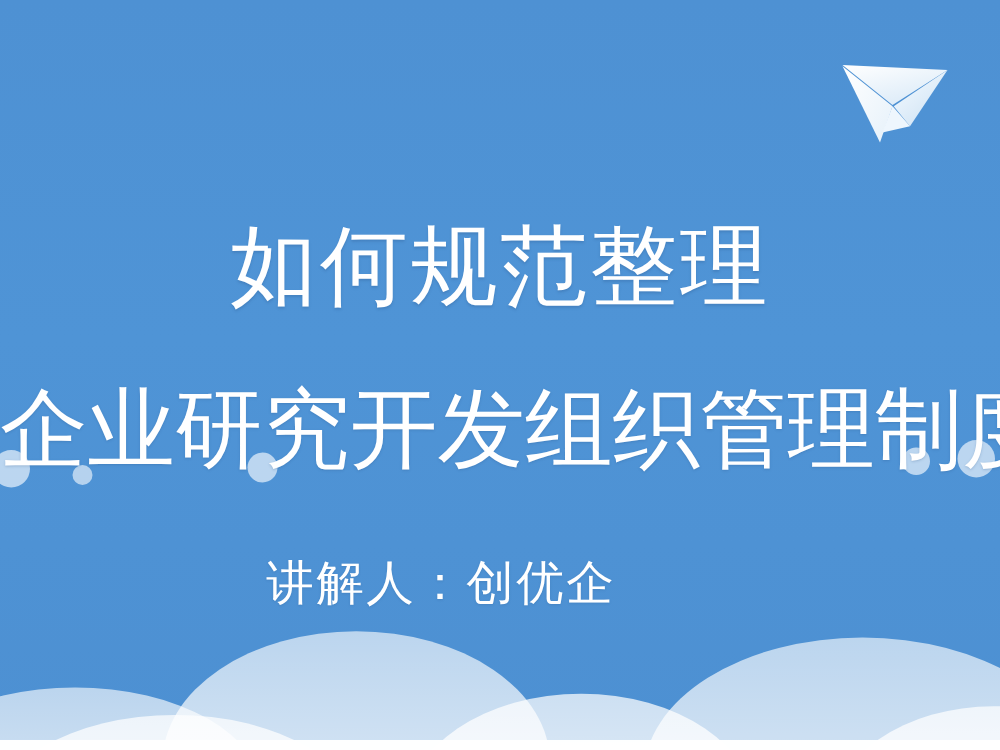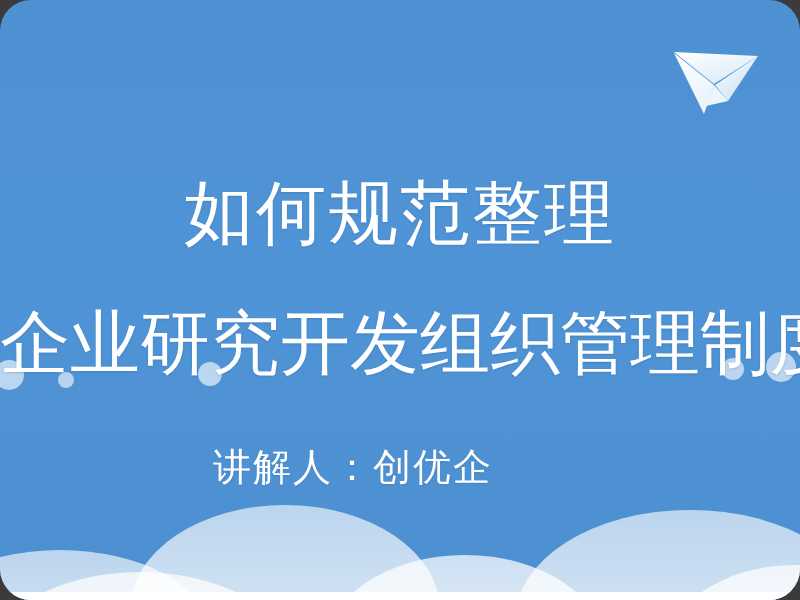--- a/index.html
+++ b/index.html
@@ -7,21 +7,20 @@
     padding: 0;
     background: #3b3b3b;
   }
   .slide {
     position: relative;
     width: 800px;
     height: 600px;
     overflow: hidden;
     font-family: "Liberation Sans", "DejaVu Sans", sans-serif;
     background: #4c1d95;
-    border-radius: 31px;
   }
   
   .sky-gradient {
     position: absolute;
     inset: 0;
     background: linear-gradient(180deg, #4e91d3 0%, #4f94d6 45%, #4d90d2 100%);
   }
 
   
   .paper-plane {

